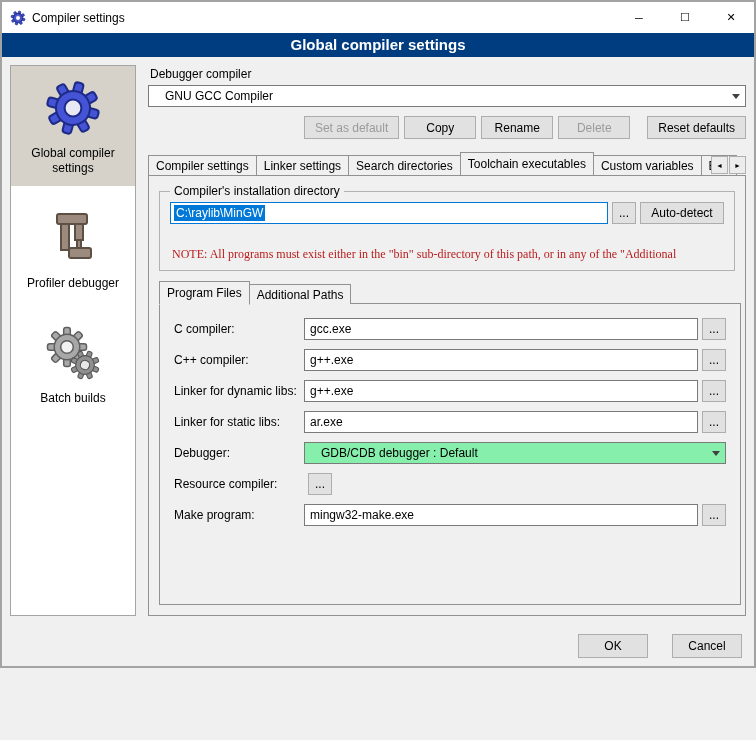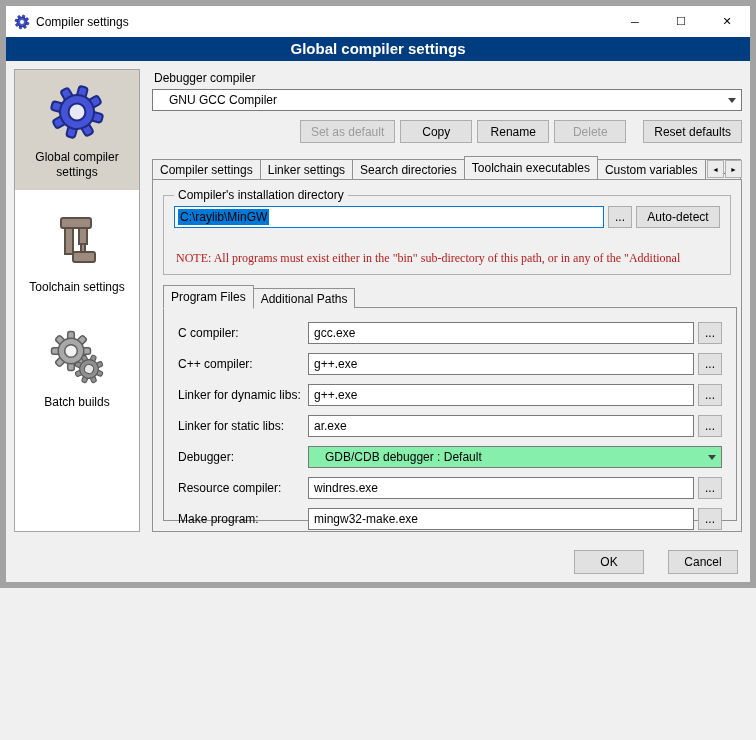--- a/index.html
+++ b/index.html
@@ -1,18 +1,18 @@
 <!DOCTYPE html>
 <html><head>
 <meta charset="utf-8">
 <style>
   * { margin:0; padding:0; box-sizing:border-box; }
   html,body { width:756px; height:740px; }
   body { font-family:"Liberation Sans", sans-serif; font-size:12px; color:#000; background:#f0f0f0; }
-  .window { width:756px; height:588px; display:flex; flex-direction:column; border:6px solid #a3a3a3; background:#f0f0f0; }
+  .window { width:756px; height:668px; display:flex; flex-direction:column; border:2px solid #a3a3a3; background:#f0f0f0; }
 
   
   .titlebar { flex:0 0 31px; background:#fff; display:flex; align-items:center; padding-left:8px; }
   .app-icon { width:16px; height:16px; margin-right:6px; flex:0 0 16px; }
   .titlebar-title { font-size:12px; }
   .win-controls { margin-left:auto; display:flex; height:100%; }
   .win-btn { width:46px; height:100%; display:flex; align-items:center; justify-content:center; background:transparent; border:none; font-size:11px; font-family:inherit; cursor:default; }
 
   
   .header { flex:0 0 24px; background:#003c80; color:#fff; font-weight:bold; font-size:15px; text-align:center; line-height:24px; }
@@ -47,21 +47,21 @@
   .tab-scrollers { position:absolute; right:0; bottom:1px; display:flex; gap:1px; z-index:4; }
   .tab-scroll-btn { width:17px; height:18px; background:#ececec; border:1px solid #b0b0b0; font-size:7px; display:flex; align-items:center; justify-content:center; font-family:inherit; cursor:default; }
 
   .tabpanel { flex:1; border:1px solid #919191; background:#f0f0f0; display:flex; flex-direction:column; z-index:1; min-height:0; }
 
   
   fieldset.groupbox { border:1px solid #b2b2b2; margin:8px 10px 0 10px; padding:4px 10px 6px 10px; }
   fieldset.groupbox legend { padding:0 4px; }
   .dir-row { display:flex; gap:4px; align-items:center; }
   .dir-input { flex:1; height:22px; border:1px solid #0078d7; background:#fff; display:flex; align-items:center; padding-left:3px; overflow:hidden; }
-  .dir-selected-text { background:#0078d7; color:#000000; padding:1px 2px; white-space:nowrap; }
+  .dir-selected-text { background:#0078d7; color:#ffffff; padding:1px 2px; white-space:nowrap; }
   .browse-btn { flex:0 0 24px; width:24px; min-width:24px; height:22px; padding:0; background:#e1e1e1; border:1px solid #adadad; font-family:inherit; font-size:12px; cursor:default; }
   .autodetect-btn { flex:0 0 auto; min-width:84px; height:22px; }
   .note { color:#b91c1c; margin:23px 2px 2px 2px; white-space:nowrap; overflow:hidden;font-family:Liberation Serif, serif; }
 
   
   .subtabstrip { display:flex; align-items:flex-end; margin:10px 10px 0 10px; }
   .subpanel { flex:1; border:1px solid #919191; margin:0 4px 10px 10px; margin-top:-1px; padding:14px 14px 0 14px; background:#f0f0f0; min-height:0; }
 
   .field-row { display:flex; align-items:center; margin-bottom:9px; }
   .field-label { flex:0 0 130px; width:130px; }
@@ -117,21 +117,21 @@
       <div class="side-item">
         <svg width="60" height="60" viewBox="0 0 30 30">
           <g fill="#9b8a7d" stroke="#5c4f44" stroke-width="1">
             <rect x="7" y="3" width="15" height="5" rx="1"></rect>
             <rect x="9" y="8" width="4" height="13"></rect>
             <rect x="16" y="8" width="4" height="8"></rect>
             <rect x="17" y="16" width="2" height="4"></rect>
             <rect x="13" y="20" width="11" height="5" rx="1"></rect>
           </g>
         </svg>
-        <span class="side-label">Toolchain settings</span>
+        <span class="side-label">Profiler debugger</span>
       </div>
       <div class="side-item">
         <svg width="60" height="60" viewBox="0 0 30 30">
           <g transform="translate(12,12) scale(0.75)">
             <use href="#gear8" fill="#a8a8a8" stroke="#5f5f5f" stroke-width="1"></use>
             <circle r="4.2" fill="#f2f2f2" stroke="#5f5f5f"></circle>
           </g>
           <g transform="translate(21,21) scale(0.55) rotate(22)">
             <use href="#gear8" fill="#8f8f8f" stroke="#565656" stroke-width="1"></use>
             <circle r="4.2" fill="#e8e8e8" stroke="#565656"></circle>
@@ -222,21 +222,20 @@
             <div class="combo gray field-combo">
               <span>GDB/CDB debugger : Default</span>
               <span class="arrow-zone">
                   <span class="tri-down"></span>
                 </span>
             </div>
           </div>
 
           <div class="field-row">
             <span class="field-label">Resource compiler:</span>
-            <input class="field-input" value="windres.exe" style="">
             <button class="browse-btn" style="margin-left:4px">...</button>
           </div>
 
           <div class="field-row">
             <span class="field-label">Make program:</span>
             <input class="field-input" value="mingw32-make.exe" style="">
             <button class="browse-btn" style="margin-left:4px">...</button>
           </div>
 
         </div>

